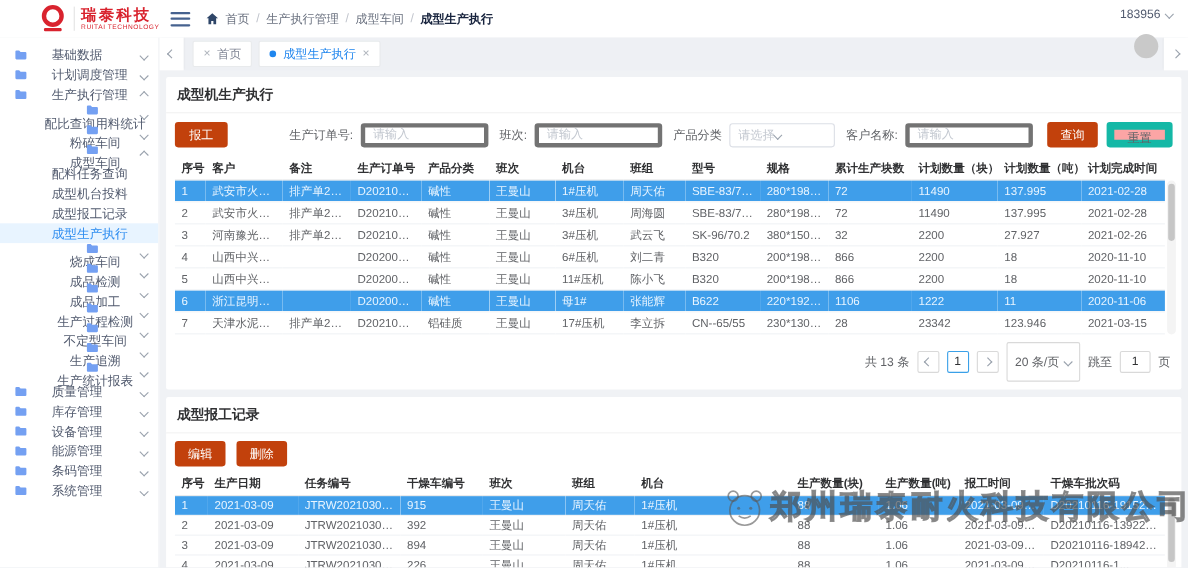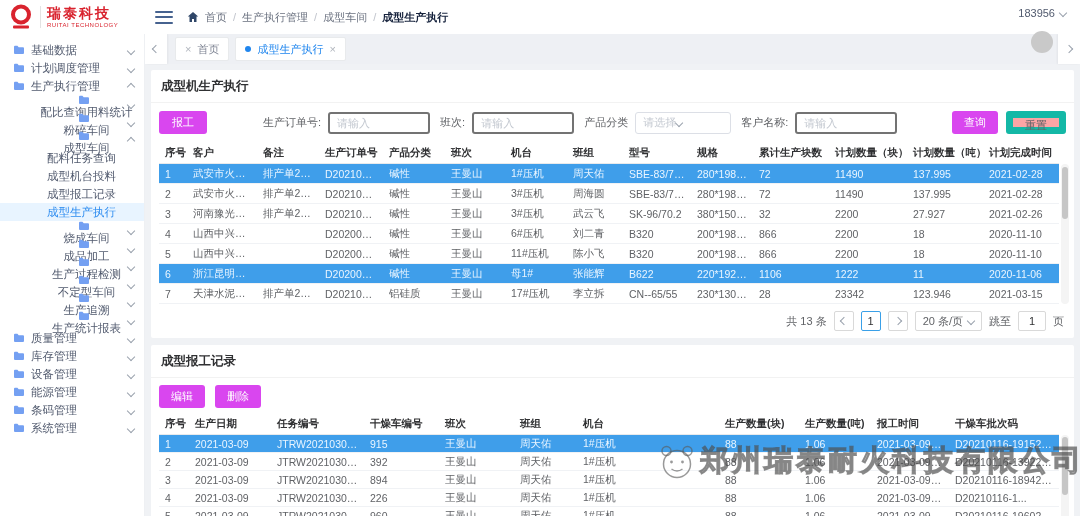--- a/index.html
+++ b/index.html
@@ -3,40 +3,40 @@
 <meta charset="utf-8">
 <style>
   html,body{margin:0;padding:0;}
   body{
     width:1080px;height:516px;overflow:hidden;background:#f0f2f5;
     font-family:"Liberation Sans","DejaVu Sans",sans-serif;
     -webkit-font-smoothing:antialiased;position:relative;
   }
   
   .hdr{height:34px;background:#fff;display:flex;align-items:center;position:relative;z-index:3;}
-  .brand{width:145px;display:flex;align-items:center;gap:6px;padding-left:8px;box-sizing:border-box;flex:none;}
+  .brand{width:145px;display:flex;align-items:center;gap:6px;padding-left:8px;box-sizing:border-box;flex:none;justify-content:flex-end;}
   .brand-sep{width:1px;height:22px;background:#e3e3e3;}
   .brand-txt{display:flex;flex-direction:column;line-height:1;}
   .brand-name{color:#d9232e;font-weight:bold;font-size:14px;letter-spacing:2px;}
   .brand-sub{color:#d9232e;font-size:6px;letter-spacing:.5px;margin-top:2px;}
   .burger{width:18px;height:13px;display:flex;flex-direction:column;justify-content:space-between;margin:0 14px 0 10px;cursor:pointer;}
   .burger i{height:2px;background:#46628f;border-radius:1px;}
   .bc{display:flex;align-items:center;gap:6px;font-size:11px;color:#6b7280;}
   .bc .bc-item{cursor:pointer;}
   .bc .bc-item.last{color:#17233d;font-weight:bold;cursor:default;}
   .bc-sep{color:#c0c4cc;}
   .hdr-right{margin-left:auto;display:flex;align-items:center;gap:12px;padding-right:14px;flex-direction:column;}
   .uid{font-size:11px;color:#515a6e;display:flex;align-items:center;gap:5px;cursor:pointer;}
   .avatar{width:22px;height:22px;border-radius:50%;background:#c9c9c9;}
   
   .main{display:flex;height:482px;}
   .sidebar{width:145px;background:#fff;flex:none;border-right:1px solid #eef0f3;padding-top:7px;box-sizing:border-box;overflow:hidden;}
   .mi{height:18px;display:flex;align-items:center;position:relative;font-size:11.5px;color:#515a6e;cursor:pointer;white-space:nowrap;}
   .mi .folder{display:flex;margin-right:6px;}
-  .mi.lvl1{padding-left:13px;}
+  .mi.lvl1{padding-left:13px;gap:16px;}
   .mi.lvl2{padding-left:29px;flex-direction:column;}
   .mi.lvl3{padding-left:47px;}
   .mi.active{background:#e8f4ff;color:#2d8cf0;}
   .chv{display:inline-block;width:5px;height:5px;border-right:1px solid #9aa2ad;border-bottom:1px solid #9aa2ad;}
   .chv.down{transform:rotate(45deg);}
   .chv.up{transform:rotate(-135deg);}
   .chv.left{transform:rotate(135deg);}
   .chv.right{transform:rotate(-45deg);}
   .mi .chev{position:absolute;right:10px;top:7px;}
   .content{flex:1;display:flex;flex-direction:column;min-width:0;}
@@ -48,45 +48,45 @@
   .tab{height:22px;background:#fff;border:1px solid #e8eaec;border-radius:2px;display:flex;align-items:center;gap:6px;padding:0 9px;font-size:11px;color:#808695;cursor:pointer;}
   .tab .tab-x{color:#b0b5bd;font-size:11px;line-height:1;cursor:pointer;}
   .tab.active{color:#2086ee;}
   .tab .dot{width:6px;height:6px;border-radius:50%;background:#2086ee;}
   
   .scrollarea{flex:1;padding:6px;box-sizing:border-box;overflow:hidden;}
   .panel{background:#fff;border-radius:2px;margin-bottom:7px;}
   .p-title{font-size:12.5px;font-weight:bold;color:#303133;padding:8px 10px 7px;border-bottom:1px solid #f2f2f2;}
   .filters{display:flex;align-items:center;padding:8px 8px 8px 8px;font-size:11px;color:#606266;}
   .btn{border:none;border-radius:3px;font-size:11px;height:23px;padding:0 13px;cursor:pointer;font-family:inherit;}
-  .btn.blue{background:#d946ef;color:#fff;text-align:right;}
+  .btn.blue{background:#c2410c;color:#fff;text-align:right;}
   .btn.plain{background:#fca5a5;color:#606266;border:7px solid #14b8a6;}
   .fgroup{display:flex;align-items:center;gap:7px;}
   .fgroup.g1{margin-left:56px;}
   .fgroup + .fgroup{margin-left:10px;}
-  .fgroup input{width:102px;height:22px;border:2px solid #737373;border-radius:3px;font-size:11px;padding:0 7px;color:#606266;font-family:Liberation Serif, serif;box-sizing:border-box;}
+  .fgroup input{width:116px;height:22px;border:4px solid #737373;border-radius:3px;font-size:11px;padding:0 7px;color:#606266;font-family:Liberation Mono, monospace;box-sizing:border-box;}
   .fgroup input::placeholder{color:#c3c8d0;}
   .fselect{width:96px;height:22px;border:1px solid #dcdfe6;border-radius:3px;display:flex;align-items:center;padding:0 7px;color:#c3c8d0;box-sizing:border-box;cursor:pointer;}
   .factions{margin-left:auto;display:flex;gap:8px;}
   .btn.sm{padding:0 12px;}
   
   .twrap{position:relative;margin:0 8px;}
   table{border-collapse:collapse;table-layout:fixed;width:898px;}
   th{font-size:10.5px;font-weight:bold;color:#303133;text-align:left;padding:0 6px;border-bottom:1px solid #e8eaec;white-space:nowrap;overflow:hidden;}
   td{font-size:10.5px;color:#606266;padding:0 6px;border-bottom:1px solid #f0f2f5;white-space:nowrap;overflow:hidden;text-overflow:ellipsis;}
   .t1 th{height:21px;} .t1 td{height:19px;}
   .t2 th{height:20px;} .t2 td{height:17px;}
   tr.sel td{background:#3f9eea;color:#e9f5ff;}
   .vscroll{position:absolute;right:-3px;width:8px;background:#f4f4f4;border-radius:4px;}
   .vthumb{position:absolute;left:1px;width:6px;background:#c6c6c6;border-radius:3px;cursor:pointer;}
   
   .pager{display:flex;align-items:center;justify-content:flex-end;gap:7px;padding:7px 10px;font-size:11px;color:#606266;}
   .pg-btn{min-width:20px;height:20px;border:1px solid #d9d9d9;border-radius:2px;background:#fff;display:flex;align-items:center;justify-content:center;color:#b5b9bf;cursor:pointer;box-sizing:border-box;}
   .pg-btn.cur{border-color:#3aa0e8;color:#303133;}
-  .pg-size{height:20px;border:1px solid #d9d9d9;border-radius:2px;background:#fff;display:flex;align-items:center;gap:5px;padding:0 7px;color:#606266;cursor:pointer;box-sizing:border-box;}
+  .pg-size{height:36px;border:1px solid #d9d9d9;border-radius:2px;background:#fff;display:flex;align-items:center;gap:5px;padding:0 7px;color:#606266;cursor:pointer;box-sizing:border-box;}
   .pg-jump{width:28px;height:20px;border:1px solid #d9d9d9;border-radius:2px;text-align:center;font-size:11px;color:#303133;font-family:inherit;box-sizing:border-box;}
   .btnrow{display:flex;gap:10px;padding:7px 8px 6px;}
   
   .wm{position:absolute;left:656px;top:441px;display:flex;align-items:center;gap:2px;z-index:6;pointer-events:none;}
   .wm-text{font-size:29px;font-weight:bold;letter-spacing:3px;color:rgba(130,130,130,.18);
     -webkit-text-stroke:1.1px rgba(75,75,75,.62);white-space:nowrap;}
 </style>
 </head>
 <body>
 
@@ -220,20 +220,29 @@
           </span>
           <span>烧成车间</span>
           <i class="chv chev down"></i>
         </div>
         <div class="mi lvl2">
           <span class="folder">
             <svg width="12" height="10" viewBox="0 0 12 10">
               <path d="M1 1.8 Q1 0.8 2 0.8 H4.4 L5.7 2.2 H10 Q11 2.2 11 3.2 V8 Q11 9 10 9 H2 Q1 9 1 8 Z" fill="#74a0f2"></path>
             </svg>
           </span>
+          <span>成品检测</span>
+          <i class="chv chev down"></i>
+        </div>
+        <div class="mi lvl2">
+          <span class="folder">
+            <svg width="12" height="10" viewBox="0 0 12 10">
+              <path d="M1 1.8 Q1 0.8 2 0.8 H4.4 L5.7 2.2 H10 Q11 2.2 11 3.2 V8 Q11 9 10 9 H2 Q1 9 1 8 Z" fill="#74a0f2"></path>
+            </svg>
+          </span>
           <span>成品加工</span>
           <i class="chv chev down"></i>
         </div>
         <div class="mi lvl2">
           <span class="folder">
             <svg width="12" height="10" viewBox="0 0 12 10">
               <path d="M1 1.8 Q1 0.8 2 0.8 H4.4 L5.7 2.2 H10 Q11 2.2 11 3.2 V8 Q11 9 10 9 H2 Q1 9 1 8 Z" fill="#74a0f2"></path>
             </svg>
           </span>
           <span>生产过程检测</span>

